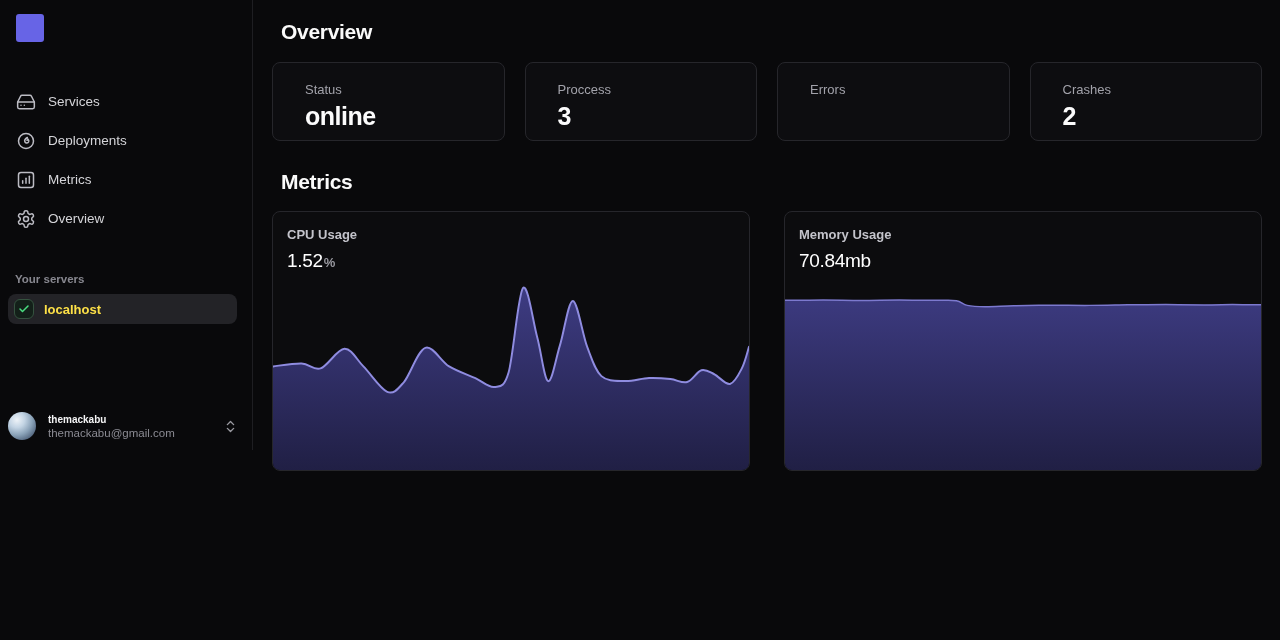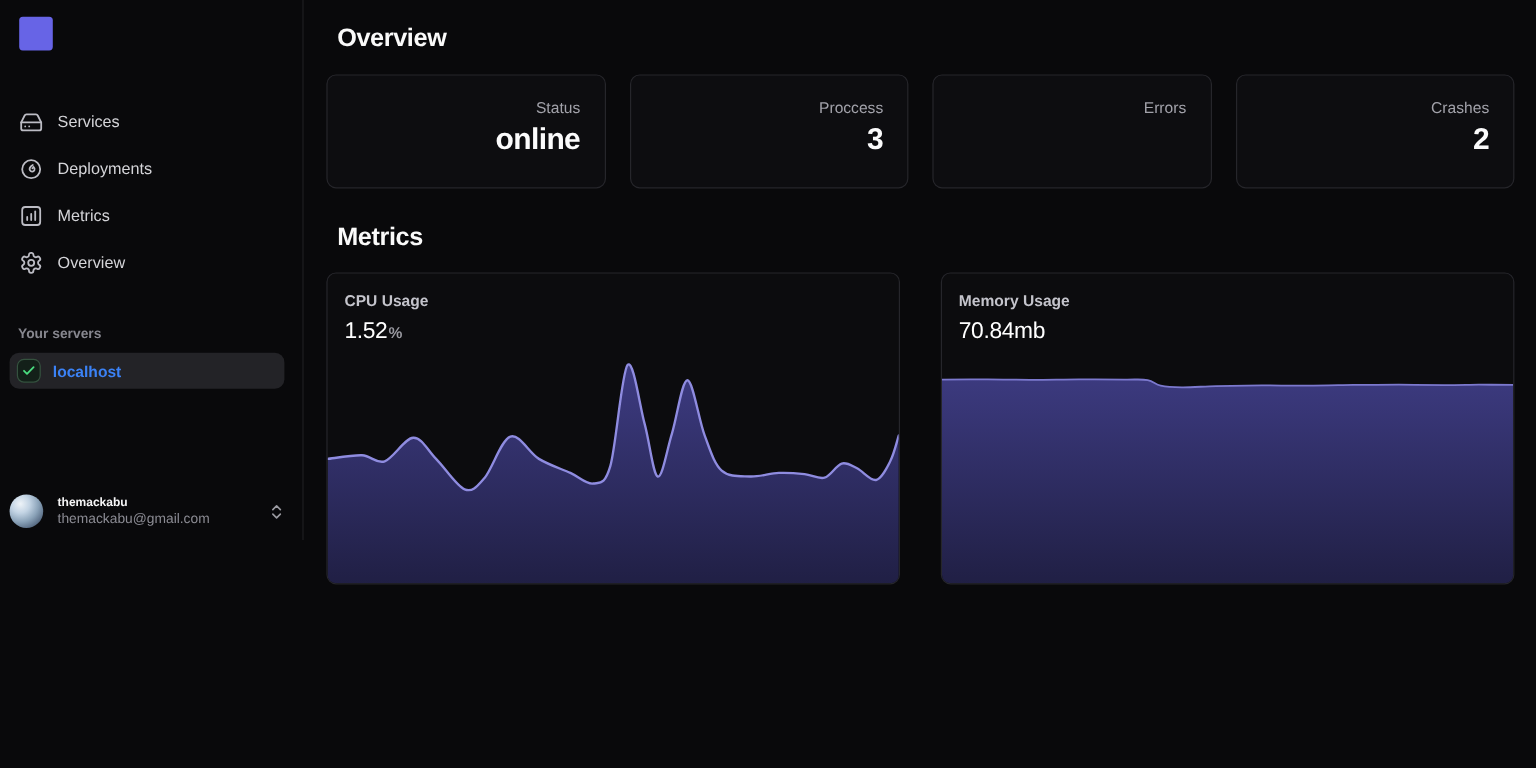--- a/index.html
+++ b/index.html
@@ -41,21 +41,21 @@
     background: #232327; border-radius: 8px;
     display: flex; align-items: center; gap: 10px;
     padding: 0 6px; cursor: pointer;
   }
   .server-check {
     width: 20px; height: 20px; border-radius: 6px;
     border: 1px solid #35523f; background: #132019;
     color: #4ade80; display: flex; align-items: center; justify-content: center;
   }
   .server-check svg { width: 12px; height: 12px; }
-  .server-name { font-size: 13px; font-weight: 700; color: #3b82f6; }
+  .server-name { font-size: 13px; font-weight: 700; color: #fde047; }
 
   .user-row {
     margin-top: auto;
     padding: 8px 14px 10px 8px;
     display: flex; align-items: center; gap: 12px; cursor: pointer;
   }
   .avatar {
     width: 28px; height: 28px; border-radius: 50%;
     background: radial-gradient(circle at 32% 28%, #eef3f8 0%, #c3d4e4 28%, #8aa2b8 55%, #4e617a 82%, #33415a 100%);
     flex-shrink: 0;
@@ -70,26 +70,25 @@
   .main { flex: 1; padding: 20px 18px 0 19px; }
   .section-title {
     font-size: 21px; font-weight: 700; letter-spacing: -0.3px;
     color: #fafafa; margin-left: 9px; line-height: 24px;
   }
   .stats-row {
     display: grid; grid-template-columns: repeat(4, 1fr);
     gap: 20px; margin-top: 18px;
   }
   .stat-card {
-    height: 95px;
+    height: 79px;
     background: #0d0d10;
     border: 1px solid #26262b;
     border-radius: 8px;
-    padding: 19px 20px;
-    text-align: right;
+    padding: 19px 32px;
   }
   .stat-label { font-size: 13px; font-weight: 500; color: #a2a2aa; }
   .stat-value {
     margin-top: 5px;
     font-size: 25px; font-weight: 700; letter-spacing: -0.5px; color: #fbfbfc;
   }
 
   .metrics-title { margin-top: 29px; }
   .charts-row {
     display: grid; grid-template-columns: repeat(2, 1fr);

